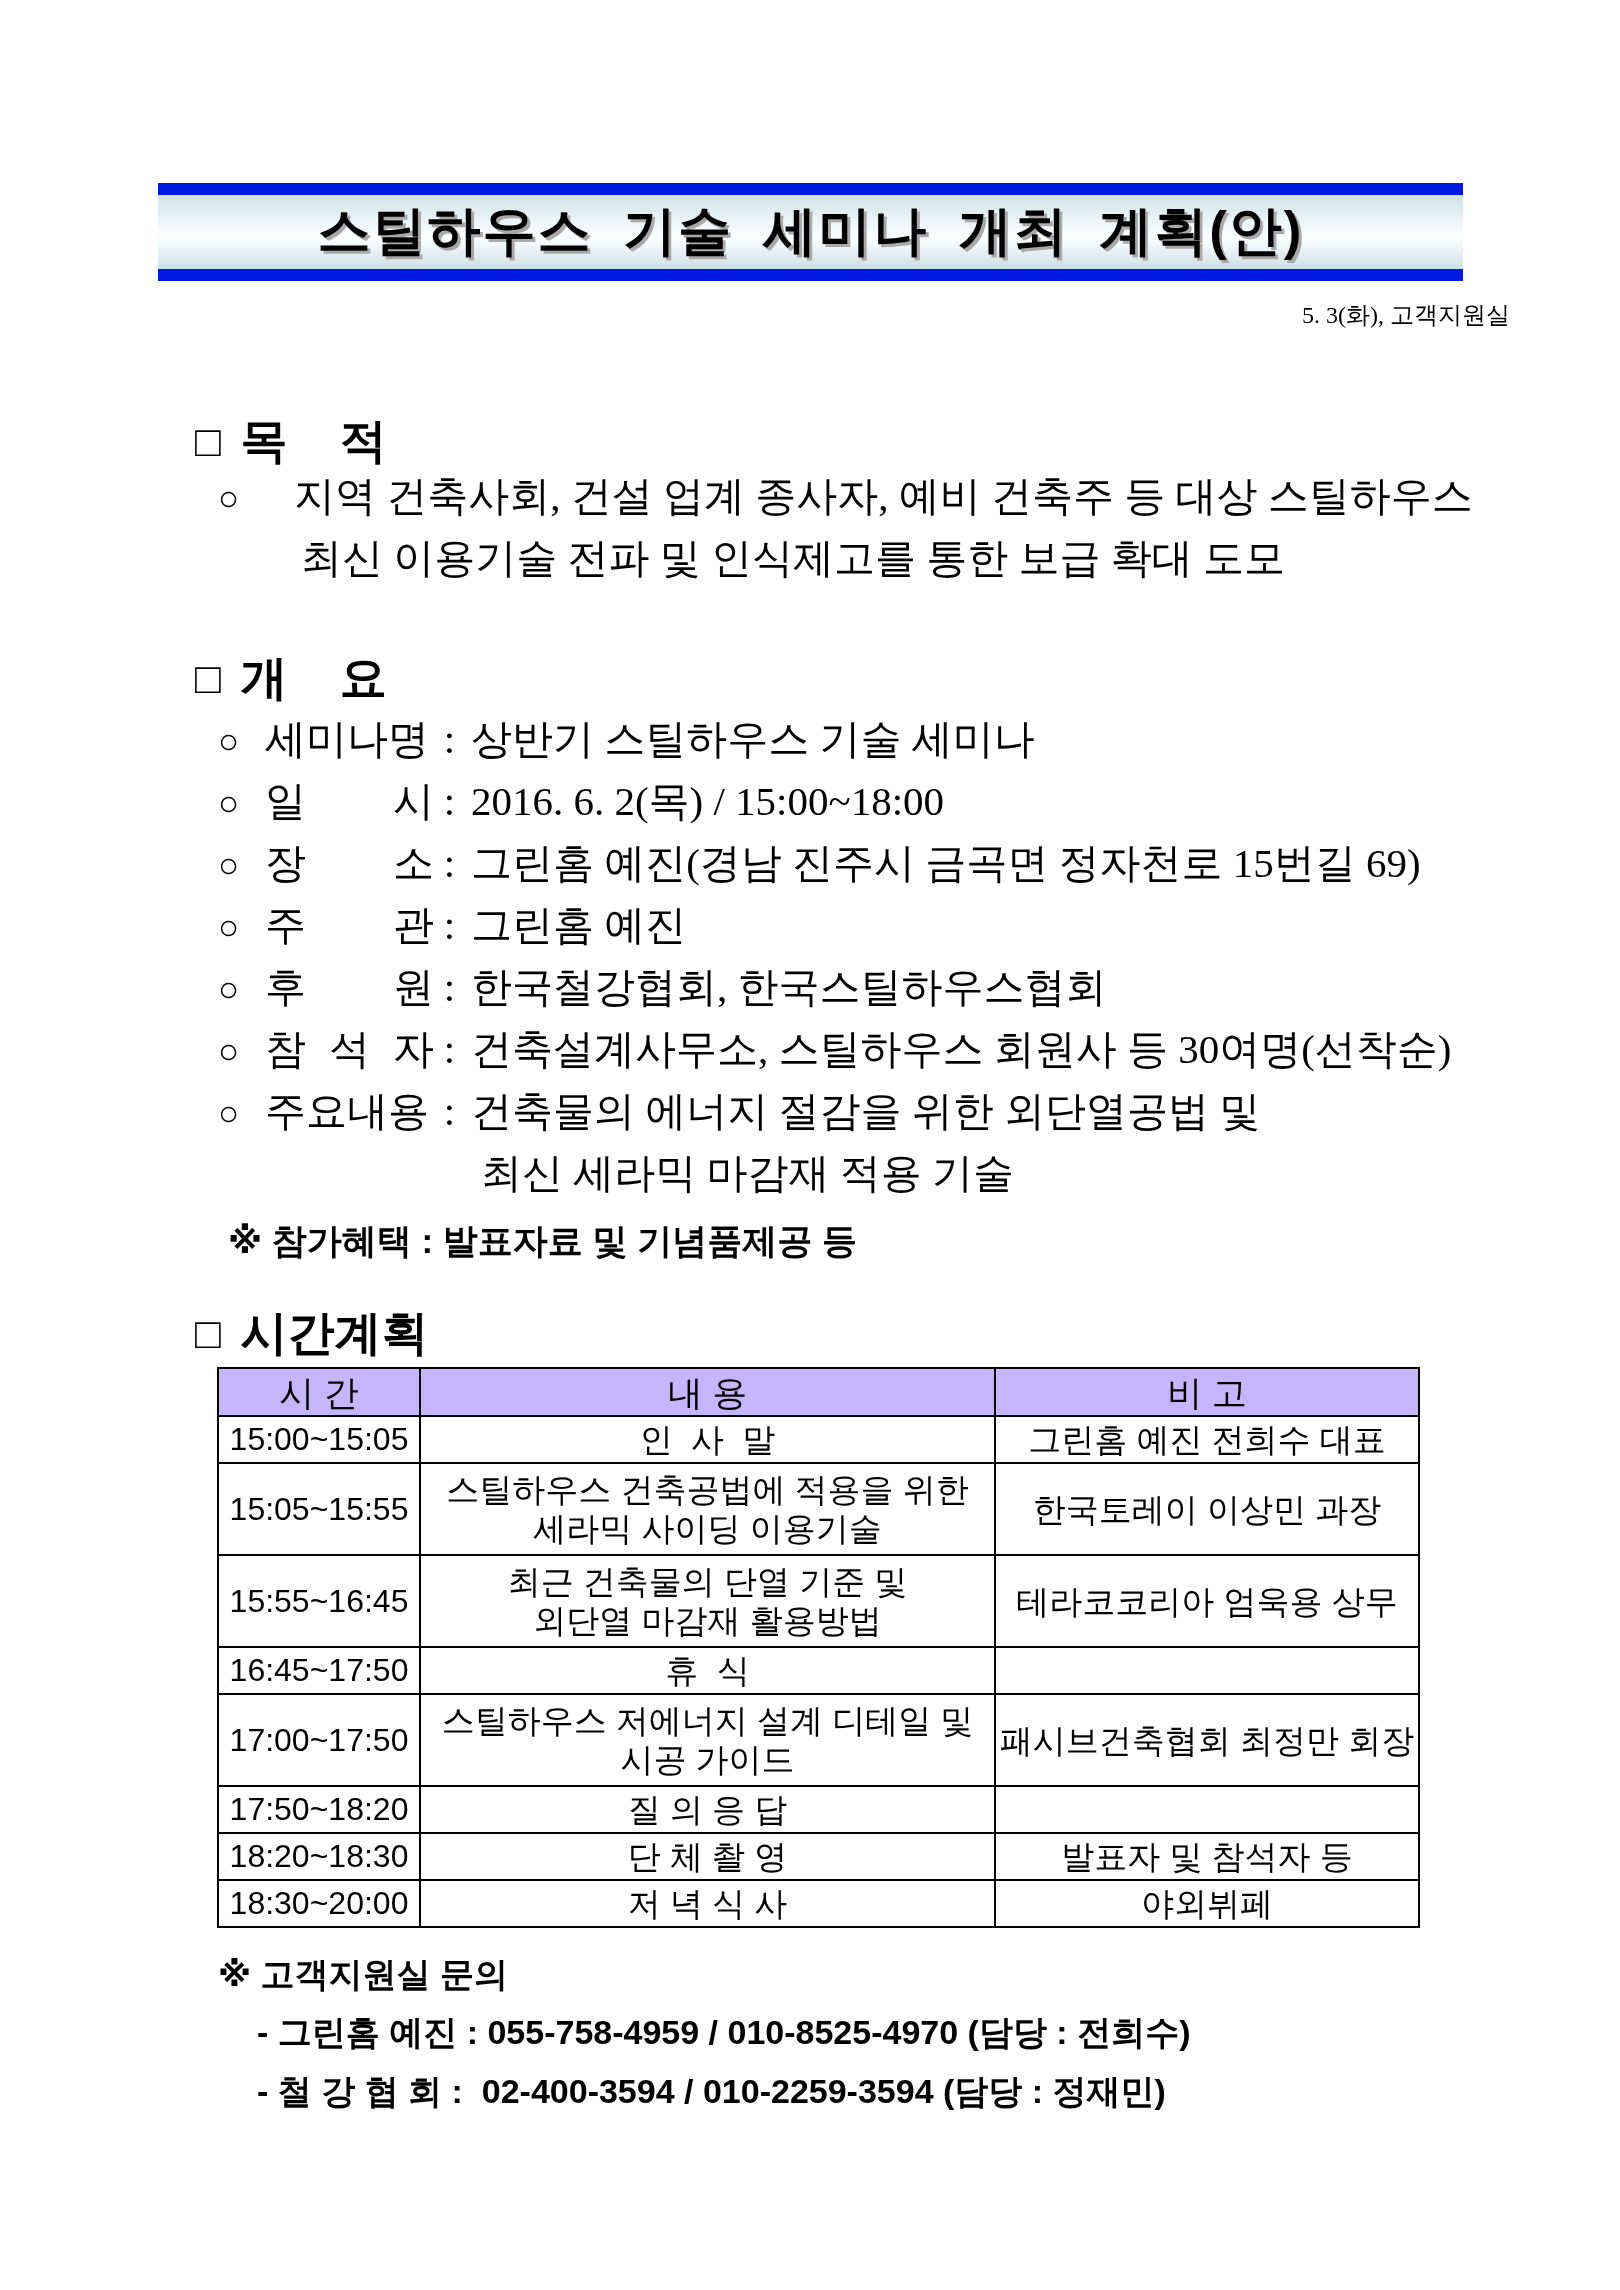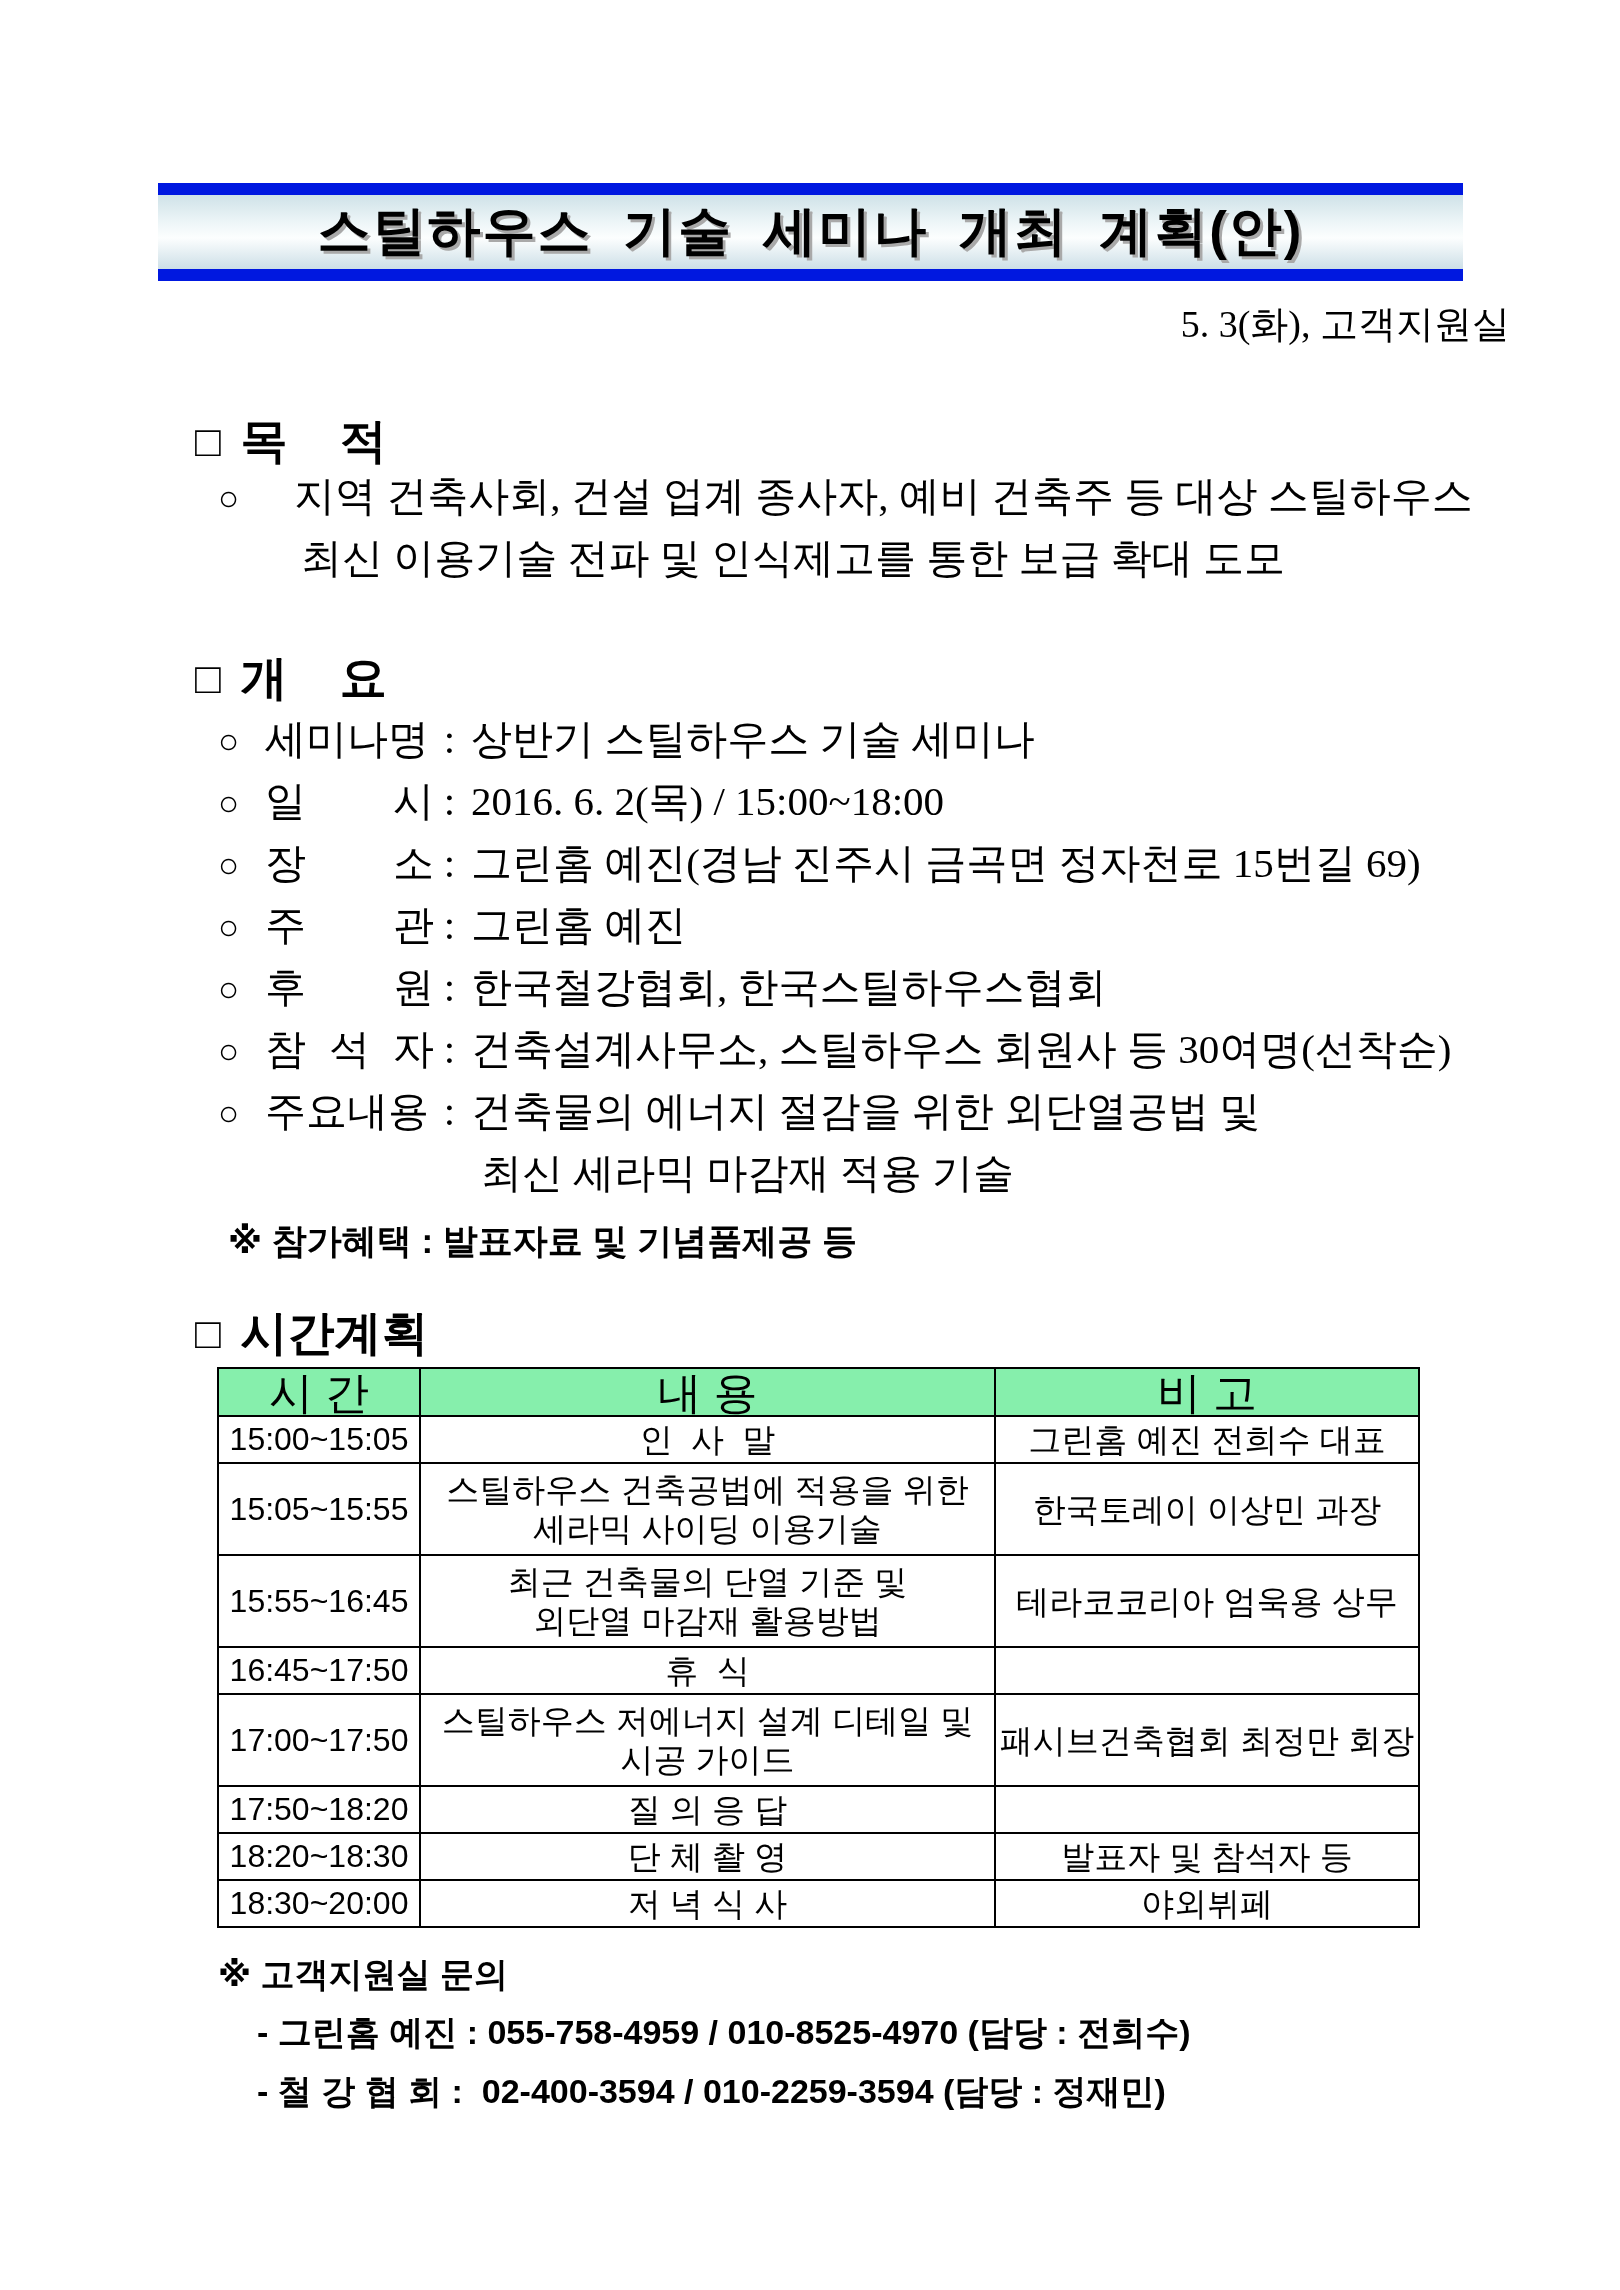--- a/index.html
+++ b/index.html
@@ -26,21 +26,21 @@
   .banner-title {
     font-family:"Liberation Sans","DejaVu Sans",sans-serif;
     font-weight:bold; font-size:53px; letter-spacing:2px; word-spacing:13.7px;
     color:#000; text-shadow:2.9px 2.9px 0 #a9a9a9;
     white-space:pre;
   }
 
   
   .dateline {
     position:absolute; top:299px; right:158px;
-    font-size:38px; white-space:pre;
+    font-size:24px; white-space:pre;
   }
 
   
   .sec-heading {
     position:absolute; left:195px;
     display:flex; align-items:center;
     font-weight:bold; font-size:47px;
   }
   .sec-heading .box-marker { font-size:43px; font-weight:bold; margin-right:19.6px; line-height:1; }
 
@@ -70,21 +70,21 @@
     position:absolute; left:217px; top:1367px;
     width:1202px; border-collapse:collapse; table-layout:fixed;
     font-size:33px;
   }
   .schedule-table th, .schedule-table td {
     border:2px solid #000; text-align:center; vertical-align:middle;
     padding:0; line-height:39px;
   }
   .schedule-table { border:2.9px solid #000; }
   .schedule-table thead th {
-    background:#86efac; font-weight:normal; font-size:44px;
+    background:#c4b5fd; font-weight:normal; font-size:35px;
     height:46px; border-bottom:2.9px solid #000; white-space:pre;
   }
   .schedule-table tr.single td { height:45px; }
   .schedule-table tr.double td { height:90px; }
   .schedule-table td.cell-time { font-size:32px; }
   .schedule-table td.cell-content { white-space:pre-wrap; }
   .schedule-table td.cell-remark { white-space:pre; }
 
   
   .contact { position:absolute; left:218px; top:1952px; font-weight:bold; font-size:34px; }

